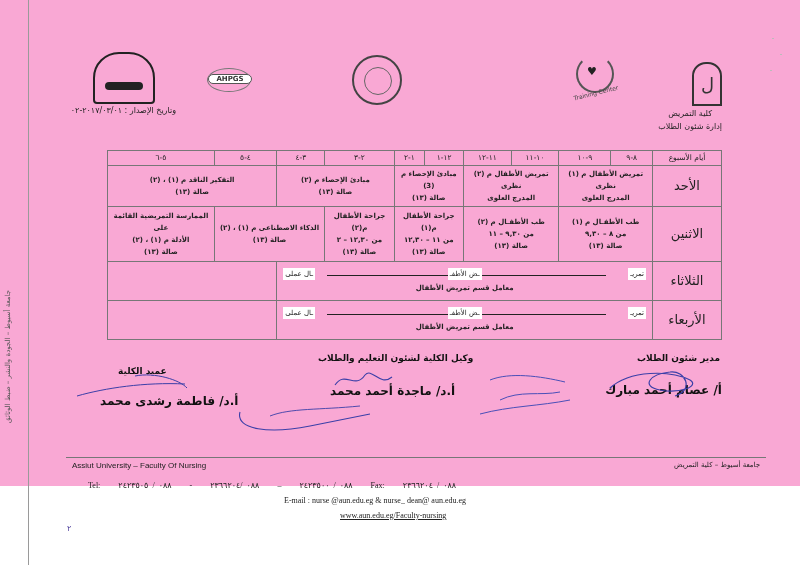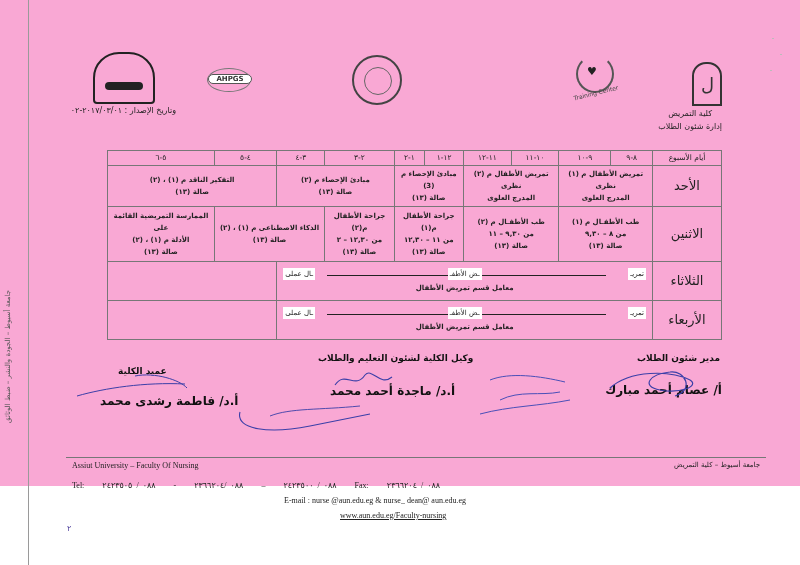--- a/index.html
+++ b/index.html
@@ -47,23 +47,23 @@
   .span-top .t2 { position:absolute; left:50%; top:0; transform:translateX(-50%); background:#fff; padding:0 2px; }
   .span-top .t3 { position:absolute; left:4px; top:0; background:#fff; padding:0 2px; }
 
   
   .sig-title { position:absolute; font-size:9px; font-weight:bold; direction:rtl; color:#111; }
   .sig-name { position:absolute; font-size:12px; font-weight:bold; direction:rtl; color:#111; }
   .scribble { position:absolute; }
 
   
   .footer-line { position:absolute; left:66px; top:457px; width:700px; height:1px; background:#777; }
-  .footer-en { position:absolute; left:72px; top:461px; font-family:Liberation Serif, serif; font-size:8px; color:#222; }
+  .footer-en { position:absolute; left:72px; top:461px; font-family:Liberation Sans, sans-serif; font-size:8px; color:#222; }
   .footer-ar { position:absolute; right:40px; top:461px; font-size:7px; direction:rtl; color:#222; }
-  .footer-tel { position:absolute; left:72px; top:481px; font-family:"Liberation Serif", serif; font-size:8px; color:#222; word-spacing:2px; }
+  .footer-tel { position:absolute; left:88px; top:481px; font-family:"Liberation Serif", serif; font-size:8px; color:#222; word-spacing:2px; }
   .footer-tel span { margin-right:14px; }
   .footer-email { position:absolute; left:284px; top:496px; font-family:"Liberation Serif", serif; font-size:8px; color:#222; }
   .footer-web { position:absolute; left:340px; top:511px; font-family:"Liberation Serif", serif; font-size:8px; color:#222; text-decoration:underline; }
   .page-mark { position:absolute; left:67px; top:524px; font-size:8px; color:#4a3b9a; }
   .speck { position:absolute; width:2px; height:1px; background:#bbb; }
 </style>
 </head>
 <body>
 
 <div class="page">

